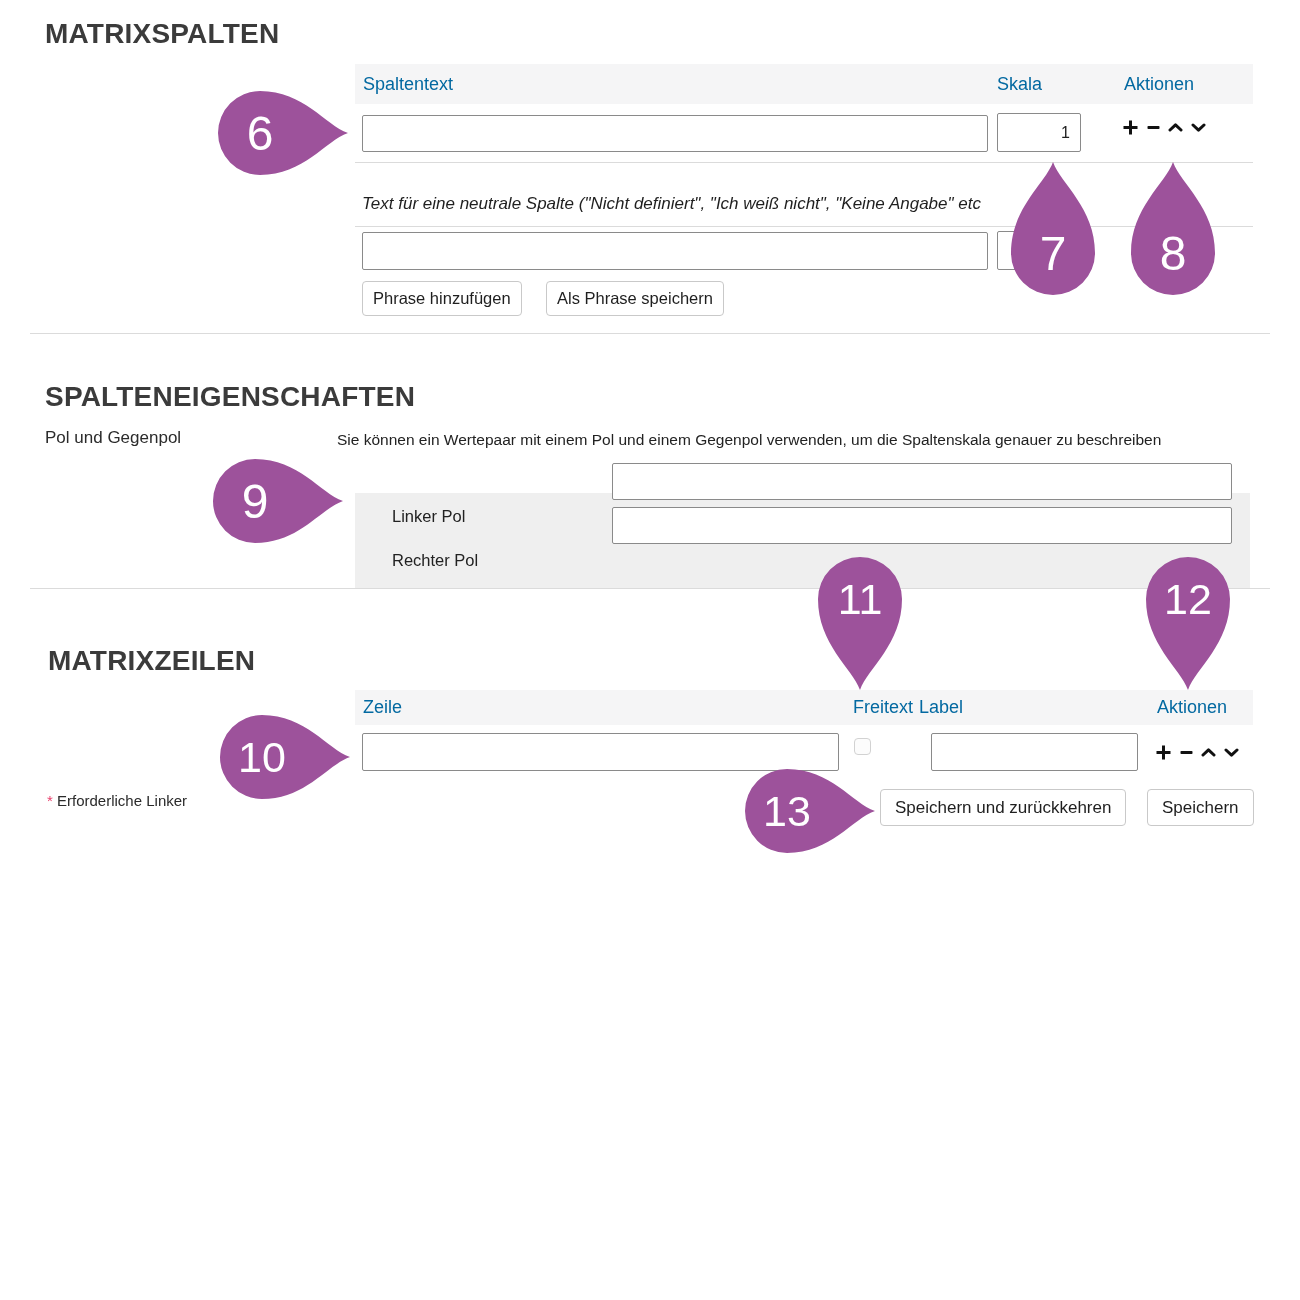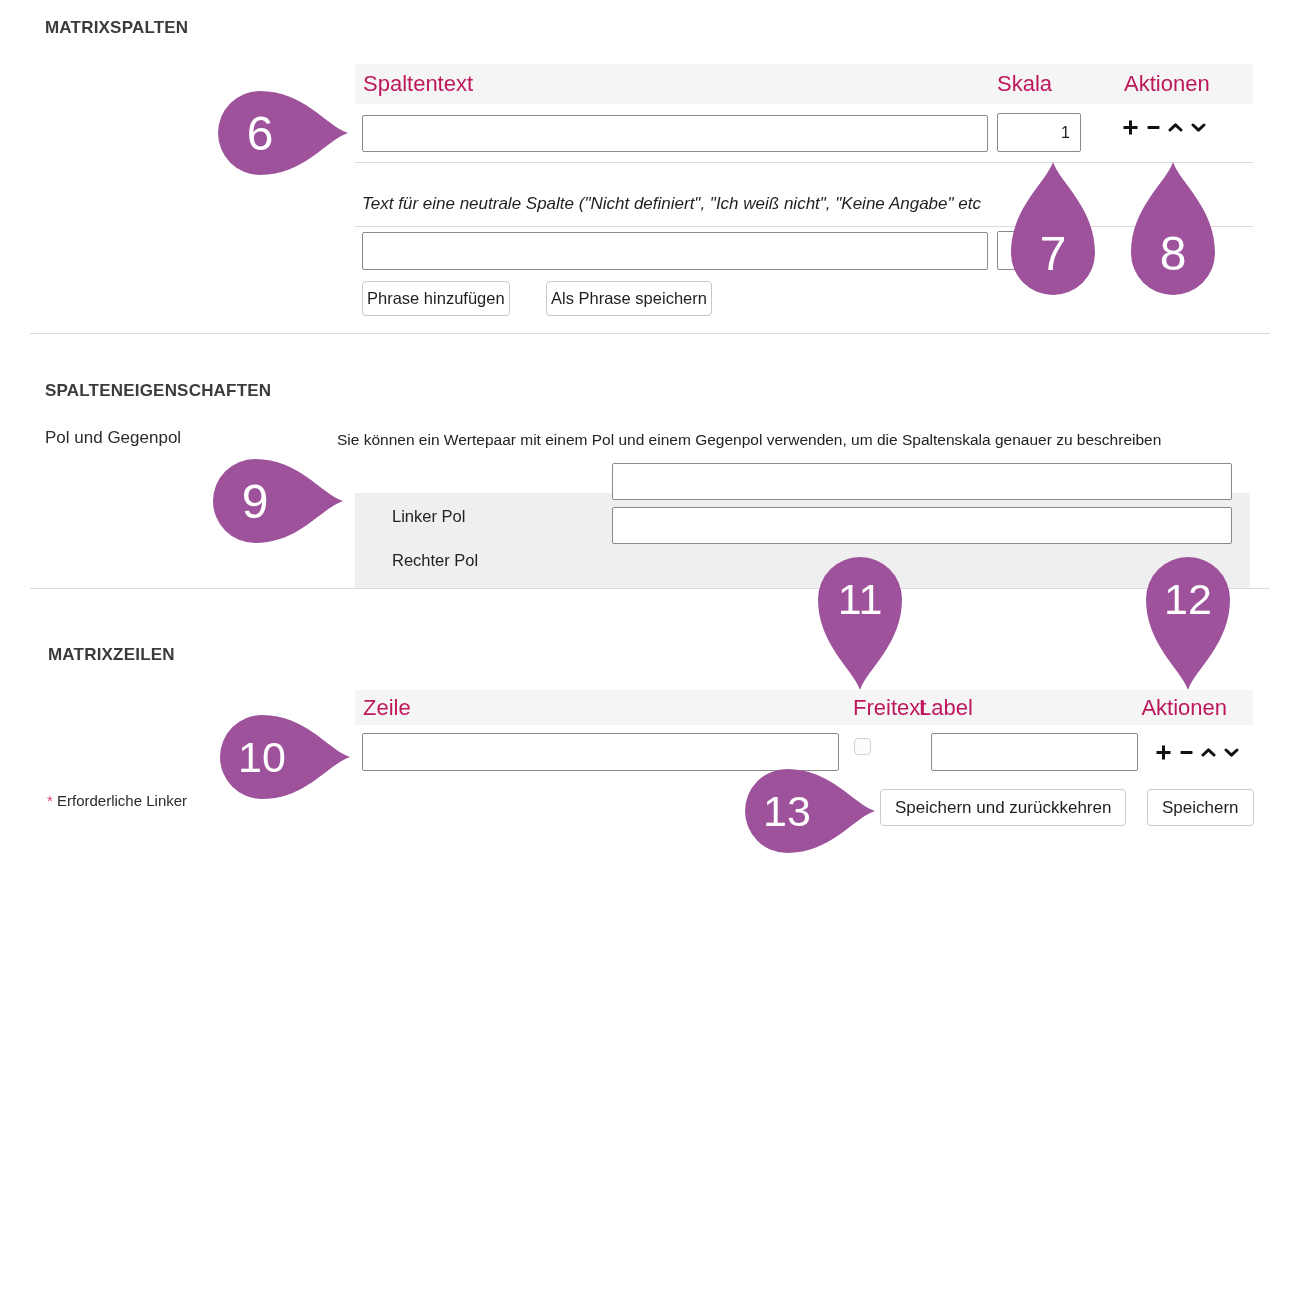--- a/index.html
+++ b/index.html
@@ -2,31 +2,31 @@
 <html><head>
 <meta charset="utf-8">
 <style>
   html,body{margin:0;padding:0;}
   body{
     width:1300px;height:1300px;position:relative;background:#ffffff;
     font-family:"Liberation Sans","DejaVu Sans",sans-serif;color:#2b2b2b;
     overflow:hidden;
   }
   .abs{position:absolute;}
-  .sec-heading{font-size:17px;font-weight:700;color:#3b3b3b;letter-spacing:.2px;}
+  .sec-heading{font-size:28px;font-weight:700;color:#3b3b3b;letter-spacing:.2px;}
   .strip{background:#f5f5f6;}
   .strip .colhead{position:absolute;top:0;height:100%;display:flex;align-items:center;
-    font-size:22px;color:#be185d;}
+    font-size:18px;color:#0369a1;}
   .inp{position:absolute;background:#fff;border:1px solid #8a8a8a;border-radius:2px;
     font-family:inherit;font-size:16px;color:#222;padding:0 10px;box-sizing:border-box;outline:none;}
   .inp.num{text-align:right;}
   .divider{position:absolute;height:1px;background:#dbdbdb;}
   .btn{position:absolute;background:#fff;border:1px solid #c9c9c9;border-radius:4px;
     font-family:inherit;font-size:16.5px;color:#1f1f1f;display:flex;align-items:center;
-    justify-content:center;padding:0 4px;box-sizing:border-box;cursor:pointer;white-space:nowrap;}
+    justify-content:center;padding:0 10px;box-sizing:border-box;cursor:pointer;white-space:nowrap;}
   .italic-hint{font-size:17px;font-style:italic;color:#1f1f1f;}
   .desc{font-size:15.5px;color:#222;}
   .plain-label{font-size:17px;color:#2b2b2b;}
   .panel{background:#efefef;margin-top:36px;}
   .panel-label{position:absolute;font-size:16.5px;color:#222;}
   .actions{position:absolute;display:flex;align-items:center;}
   .actions .ic{display:flex;align-items:center;justify-content:center;margin-right:8px;cursor:pointer;}
   .actions .ic:last-child{margin-right:0;}
   .actions svg{display:block;}
   .checkbox{position:absolute;width:17px;height:17px;background:#fcfcfc;border:1px solid #d2d2d2;

